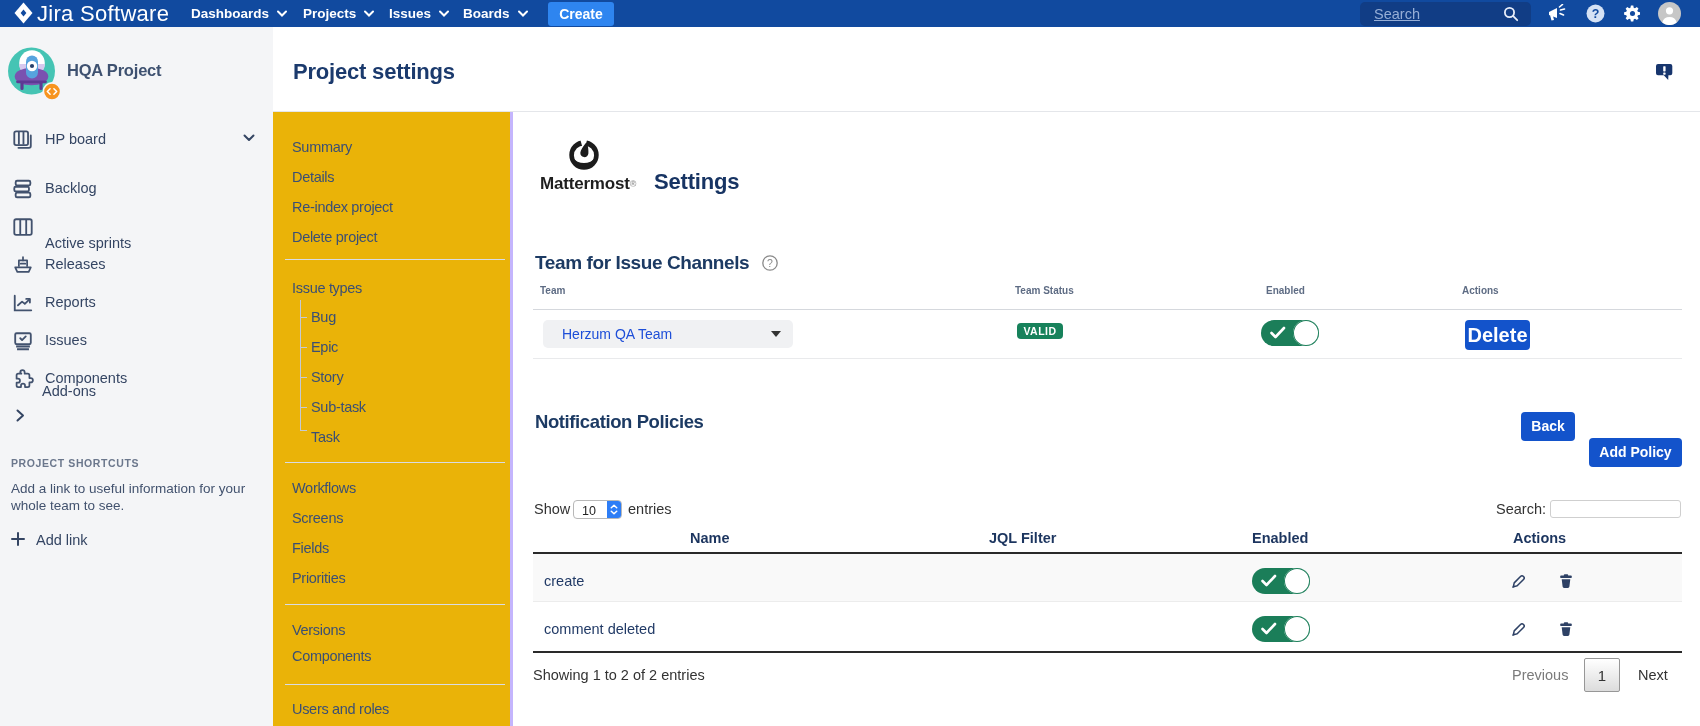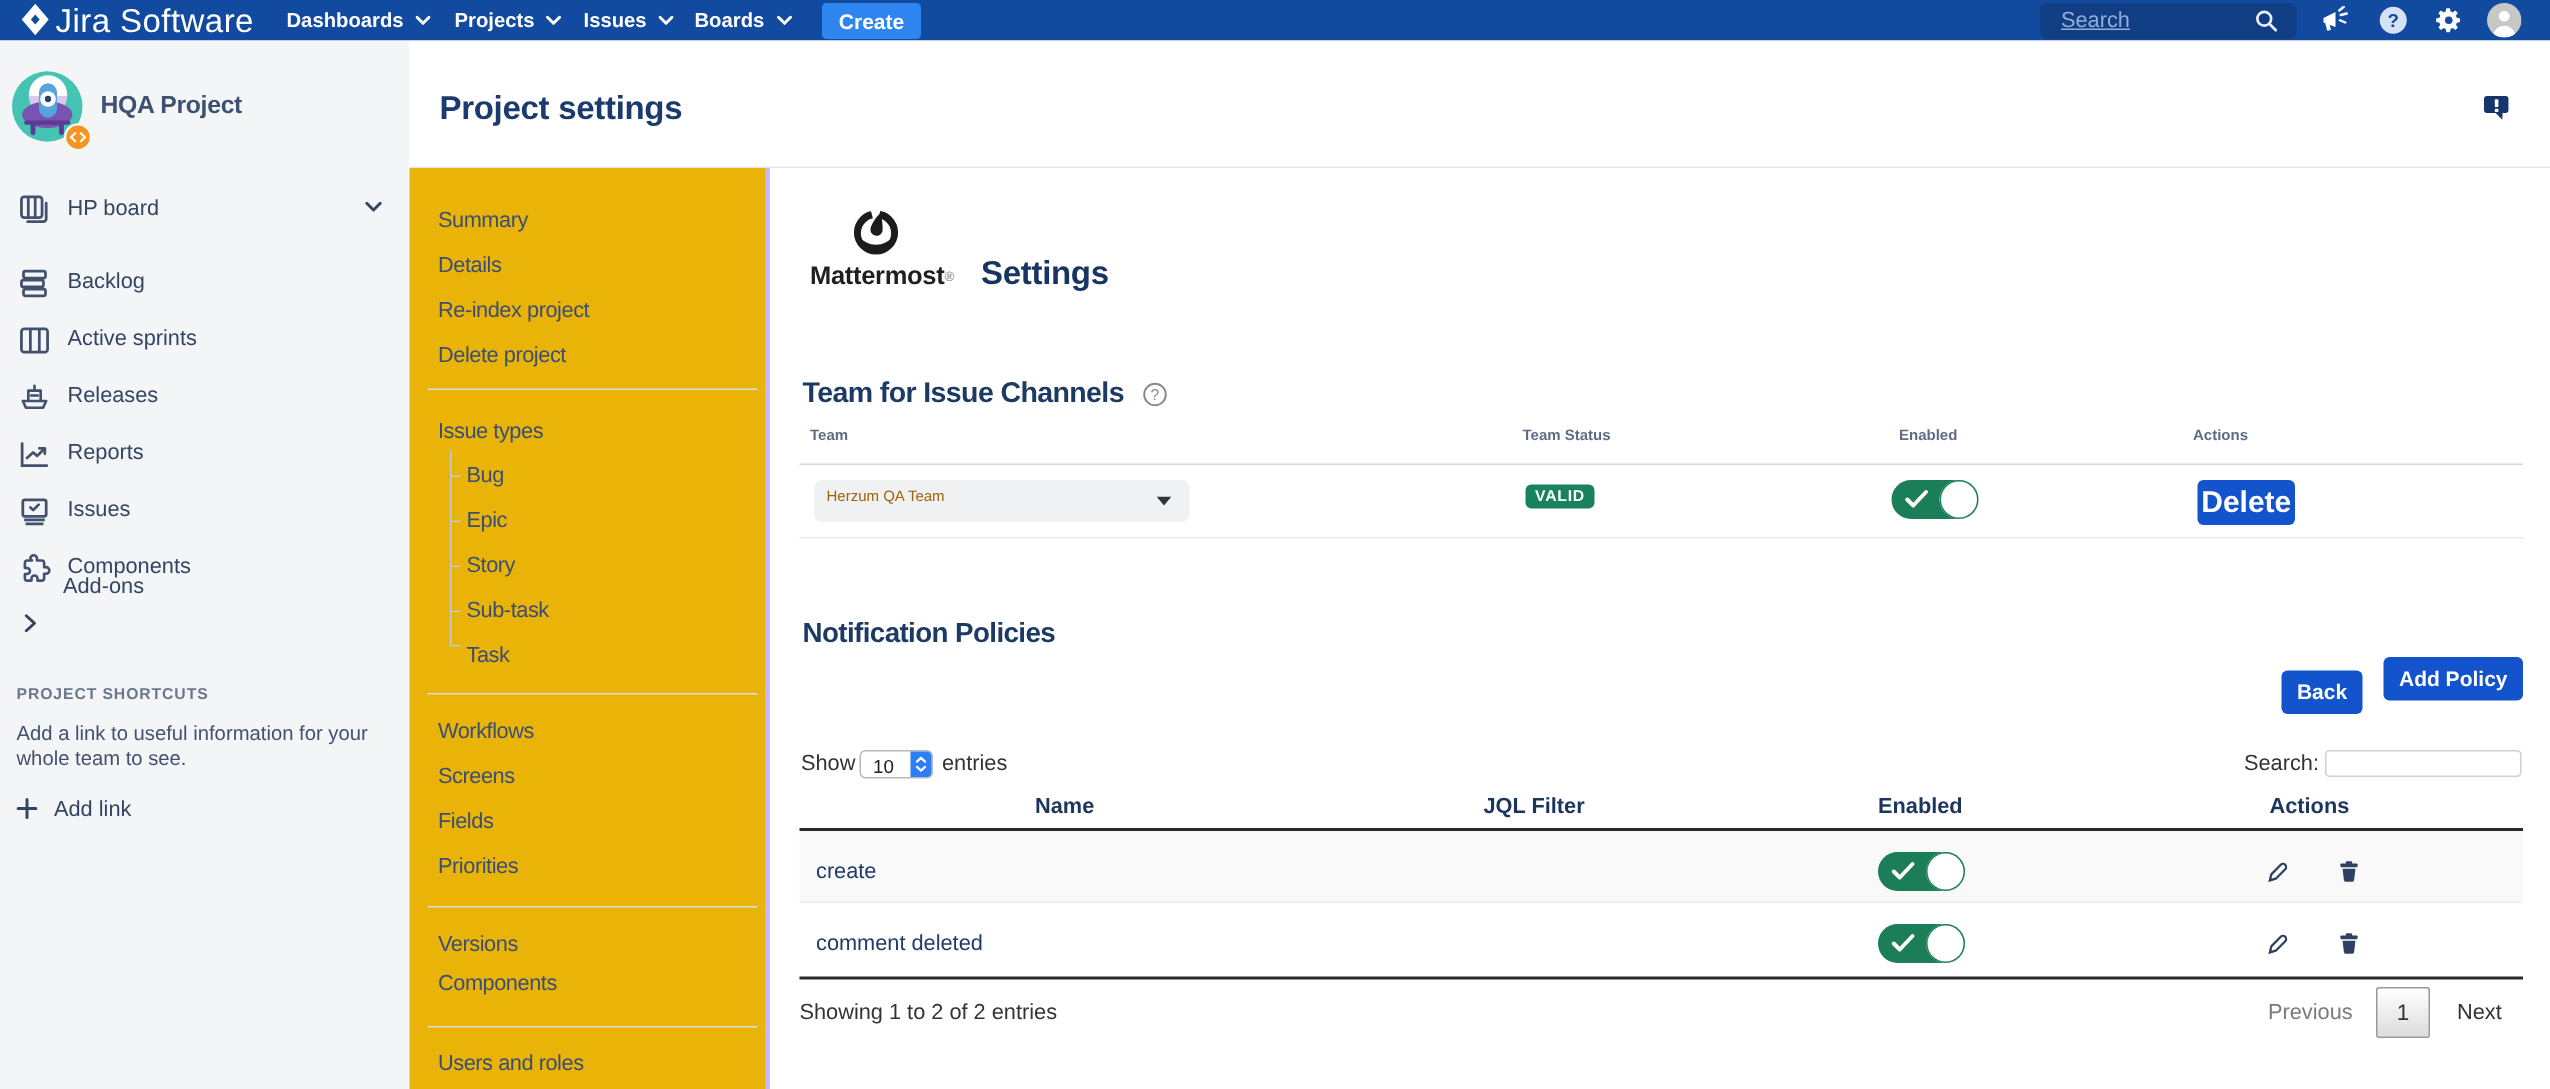--- a/index.html
+++ b/index.html
@@ -33,21 +33,21 @@
 h1.pset { position:absolute; left:20px; top:32px; font-size:22px; font-weight:bold; letter-spacing:-0.2px; color:#1b3a6d; }
 
 .mm-word { position:absolute; left:540px; top:174px; font-size:17px; font-weight:bold; color:#1f1f1f; letter-spacing:-0.2px; }
 .mm-settings { position:absolute; left:654px; top:169px; font-size:22px; font-weight:bold; letter-spacing:-0.2px; color:#173463; }
 h2.sect { position:absolute; font-size:19px; font-weight:bold; letter-spacing:-0.4px; color:#1c3a63; line-height:1; }
 
 .t1-head { position:absolute; top:285px; font-size:10px; font-weight:bold; color:#5e6c84; }
 .t1-border1 { position:absolute; left:533px; top:309px; width:1149px; border-top:1px solid #d5d8dd; }
 .t1-border2 { position:absolute; left:533px; top:358px; width:1149px; border-top:1px solid #e9eaec; }
 .teamselect { position:absolute; left:543px; top:320px; width:250px; height:28px; background:#f0f1f3; border-radius:5px; }
-.teamselect span { position:absolute; left:8px; top:6px; font-size:10px; color:#a16207; }
+.teamselect span { position:absolute; left:19px; top:6px; font-size:14px; color:#1d4ed8; }
 .valid { position:absolute; left:1017px; top:323px; width:46px; height:16px; background:#17825b; border-radius:4px; color:#fff; font-size:10.5px; font-weight:bold; letter-spacing:0.5px; text-align:center; line-height:16px; }
 .delete-btn { position:absolute; left:1465px; top:320px; width:65px; height:30px; background:#1353cb; border-radius:4px; color:#fff; font-weight:bold; font-size:20px; text-align:center; line-height:30px; }
 .toggle { position:absolute; width:58px; height:26px; background:#1b7e59; border-radius:13px; }
 .toggle .knob { position:absolute; right:0px; top:0px; width:26px; height:26px; background:#fff; border-radius:50%; box-shadow:0 0 0 1px #1b7e59 inset; }
 .toggle svg { position:absolute; left:9px; top:6px; }
 
 .btn-blue { position:absolute; background:#1353cb; border-radius:4px; color:#fff; font-weight:bold; font-size:14px; text-align:center; }
 .dt-label { position:absolute; font-size:14.5px; color:#333; }
 .show-select { position:absolute; left:573px; top:500px; width:49px; height:19px; background:#fff; border:1px solid #b8b8b8; border-radius:4px; }
 .show-select .stepper { position:absolute; right:0; top:0; width:14px; height:17px; background:#2d7df6; border-radius:0 3px 3px 0; }
@@ -145,21 +145,21 @@
     <rect x="2.5" y="9.5" width="16" height="5" rx="1.5"></rect>
     <rect x="4" y="16" width="16" height="5" rx="1.5"></rect>
   </svg>
   <div class="side-item" style="top:153px;">Backlog</div>
 
   <svg class="side-icon" style="top:189px;" viewBox="0 0 24 24" fill="none" stroke="#42526e" stroke-width="2">
     <rect x="2.5" y="3.5" width="19" height="17" rx="2"></rect>
     <line x1="9" y1="4" x2="9" y2="20"></line>
       <line x1="15.5" y1="4" x2="15.5" y2="20"></line>
   </svg>
-  <div class="side-item" style="top:191px;text-align:center;">Active sprints</div>
+  <div class="side-item" style="top:208px;text-align:center;">Active sprints</div>
 
   <svg class="side-icon" style="top:227px;" viewBox="0 0 24 24" fill="none" stroke="#42526e" stroke-width="1.9">
     <path d="M3.5 14.5 L20.5 14.5 L18.2 19.5 L5.8 19.5 Z" stroke-linejoin="round"></path>
     <path d="M7.5 14 L7.5 7 L16.5 7 L16.5 14" stroke-linejoin="round"></path>
     <path d="M12 7 L12 3.5 M9.5 10.5 L14.5 10.5" stroke-linecap="round"></path>
   </svg>
   <div class="side-item" style="top:229px;">Releases</div>
 
   <svg class="side-icon" style="top:265px;" viewBox="0 0 24 24" fill="none" stroke="#42526e" stroke-width="2">
     <path d="M3 4 L3 20 L21 20" stroke-linecap="round"></path>
@@ -262,21 +262,21 @@
 <div class="valid">VALID</div>
 <div class="toggle" style="left:1261px;top:320px;">
   <svg width="16" height="13" viewBox="0 0 16 13">
       <path d="M1.5 7 L5.5 11 L14 2" stroke="#fff" stroke-width="2.6" fill="none" stroke-linecap="round" stroke-linejoin="round"></path>
     </svg>
   <div class="knob"></div>
 </div>
 <div class="delete-btn">Delete</div>
 
 <h2 class="sect" style="left:535px;top:413px;font-size:18.5px;">Notification Policies</h2>
-<div class="btn-blue" style="left:1521px;top:447px;width:54px;height:29px;line-height:29px;">Back</div>
+<div class="btn-blue" style="left:1521px;top:412px;width:54px;height:29px;line-height:29px;">Back</div>
 <div class="btn-blue" style="left:1589px;top:438px;width:93px;height:29px;line-height:29px;">Add Policy</div>
 
 <div class="dt-label" style="left:534px;top:501px;">Show</div>
 <div class="show-select">
   <span style="position:absolute;left:8px;top:2.5px;font-size:12.5px;color:#222;">10</span>
   <div class="stepper">
     <svg style="position:absolute;left:3px;top:3px;" width="8" height="11" viewBox="0 0 8 11">
         <path d="M1.3 3.7 L4 1.2 L6.7 3.7 M1.3 7.3 L4 9.8 L6.7 7.3" stroke="#fff" stroke-width="1.5" fill="none" stroke-linecap="round" stroke-linejoin="round"></path>
       </svg>
   </div>

